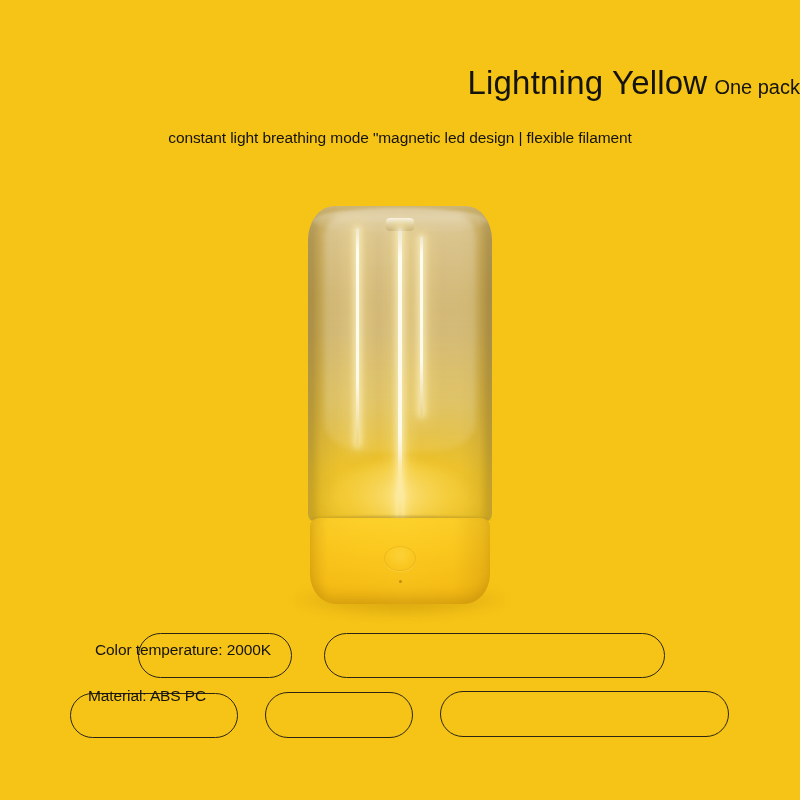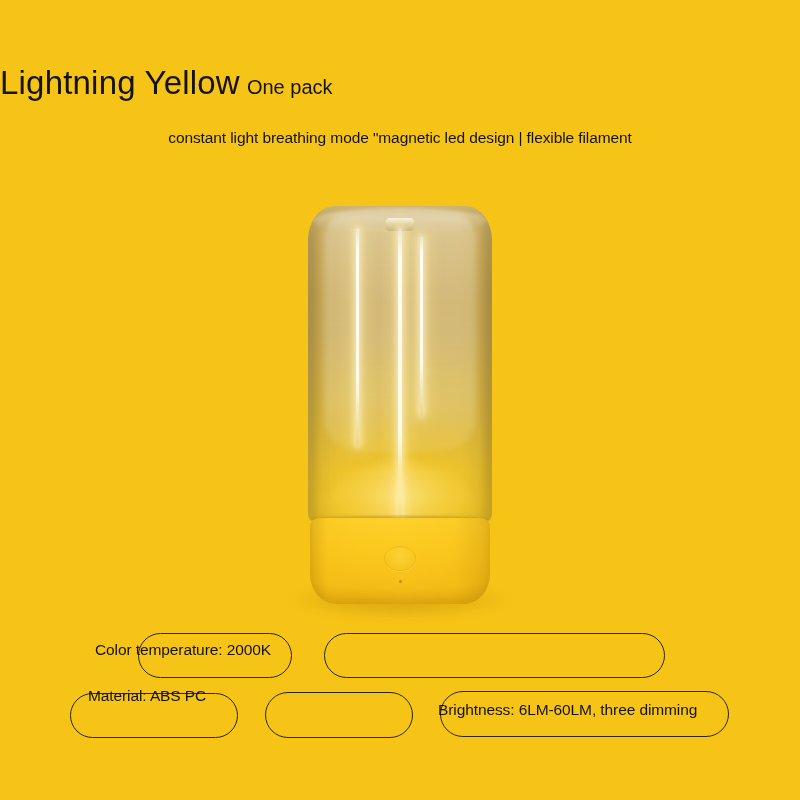--- a/index.html
+++ b/index.html
@@ -23,21 +23,21 @@
     background: #f6c417;
     color: #1d1a12;
   }
 
   
   .headline {
     position: absolute;
     top: 64px;
     left: 0;
     width: 800px;
-    text-align: left;
+    text-align: right;
     white-space: nowrap;
   }
   .headline-main {
     font-size: 33px;
     font-weight: 400;
     letter-spacing: 0.2px;
     color: #15130d;
   }
   .headline-sub {
     font-size: 20px;
@@ -336,15 +336,14 @@
   </div>
 
   <div class="spec-pill" id="pill-color-temperature"></div>
   <div class="spec-pill" id="pill-charging"></div>
   <div class="spec-pill" id="pill-material"></div>
   <div class="spec-pill" id="pill-light-color"></div>
   <div class="spec-pill" id="pill-brightness"></div>
 
   <div class="spec-label" id="label-color-temperature">Color temperature: 2000K</div>
   <div class="spec-label" id="label-material">Material: ABS PC</div>
-  <div class="spec-label" id="label-brightness">Brightness: 6LM-60LM, three dimming</div>
 
 </div>
 
 </body></html>

